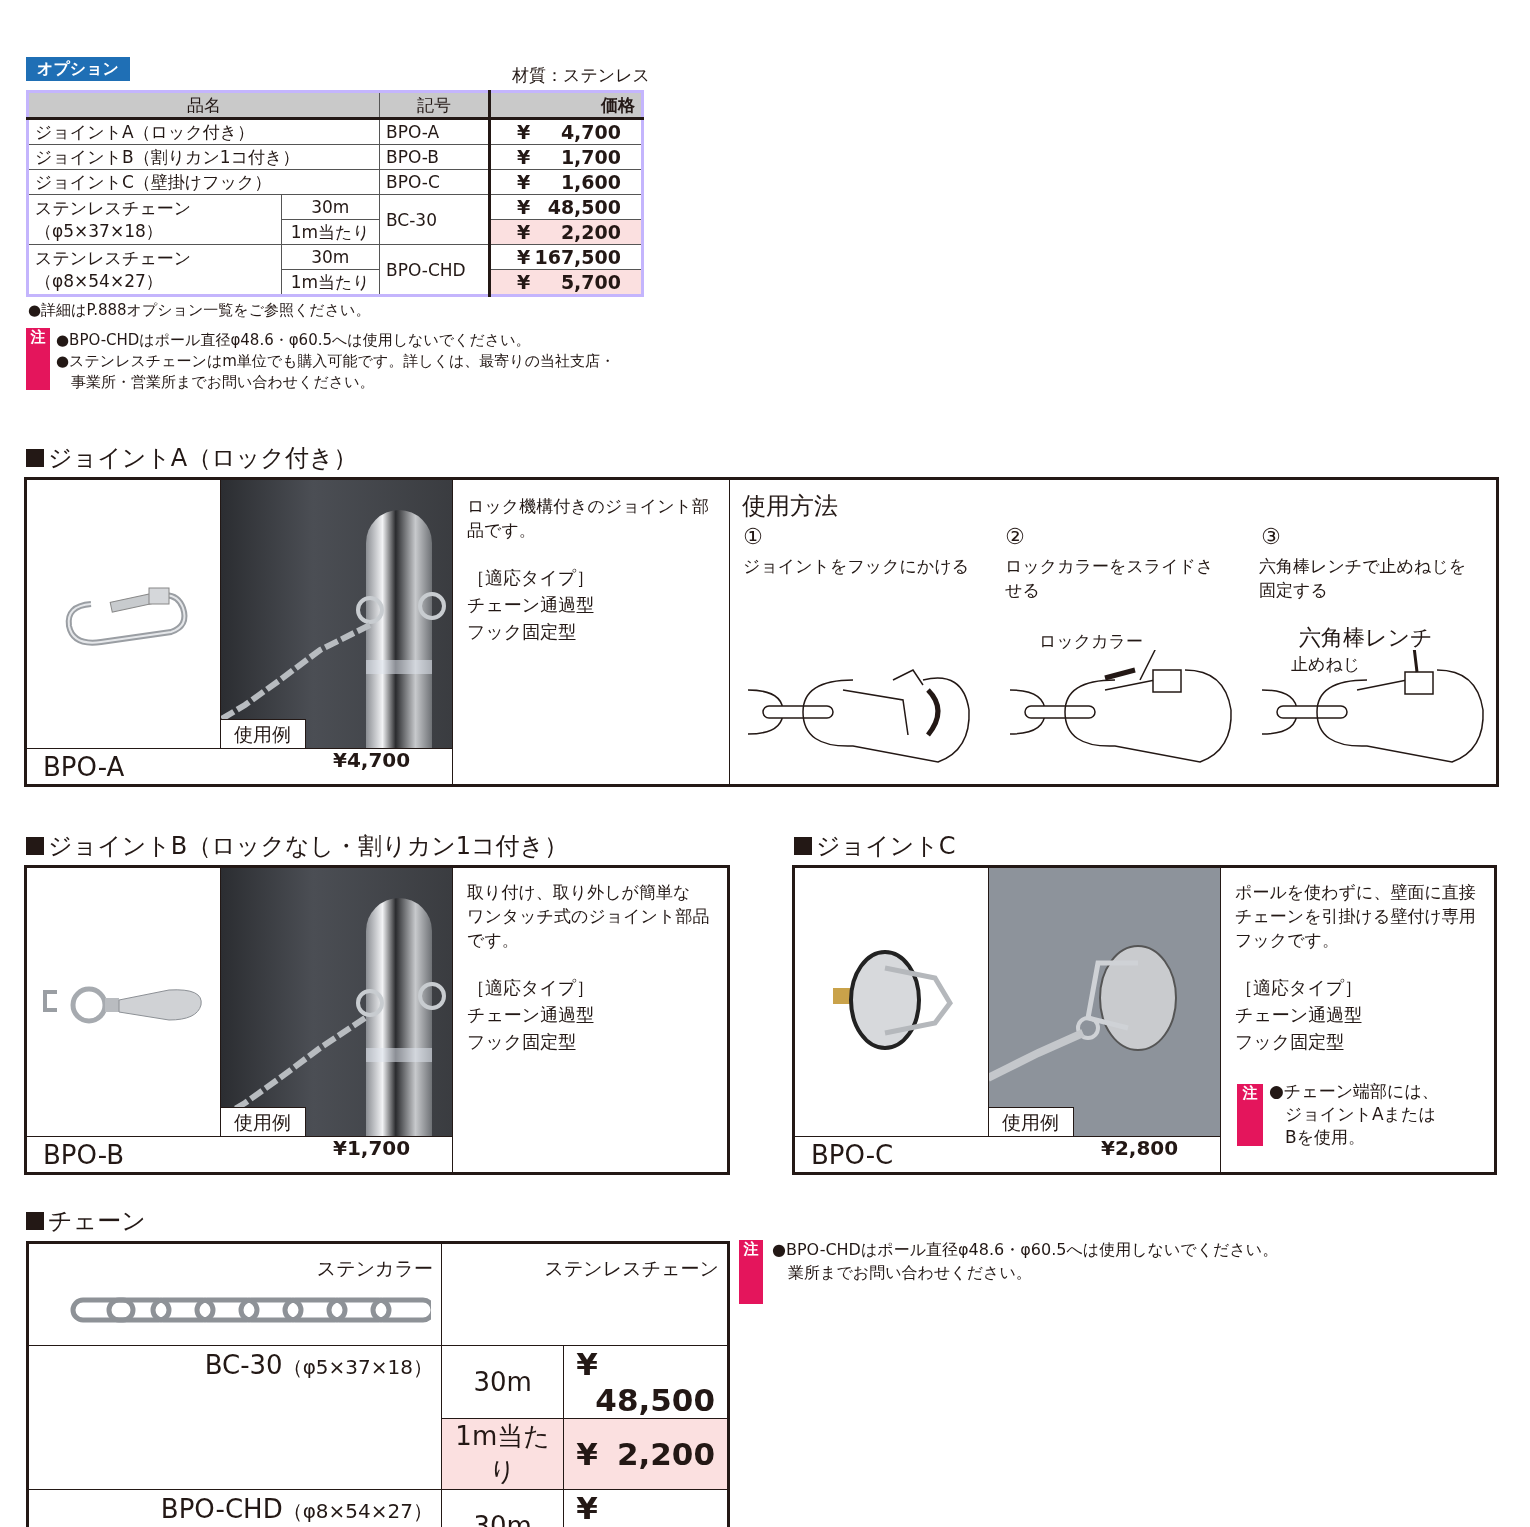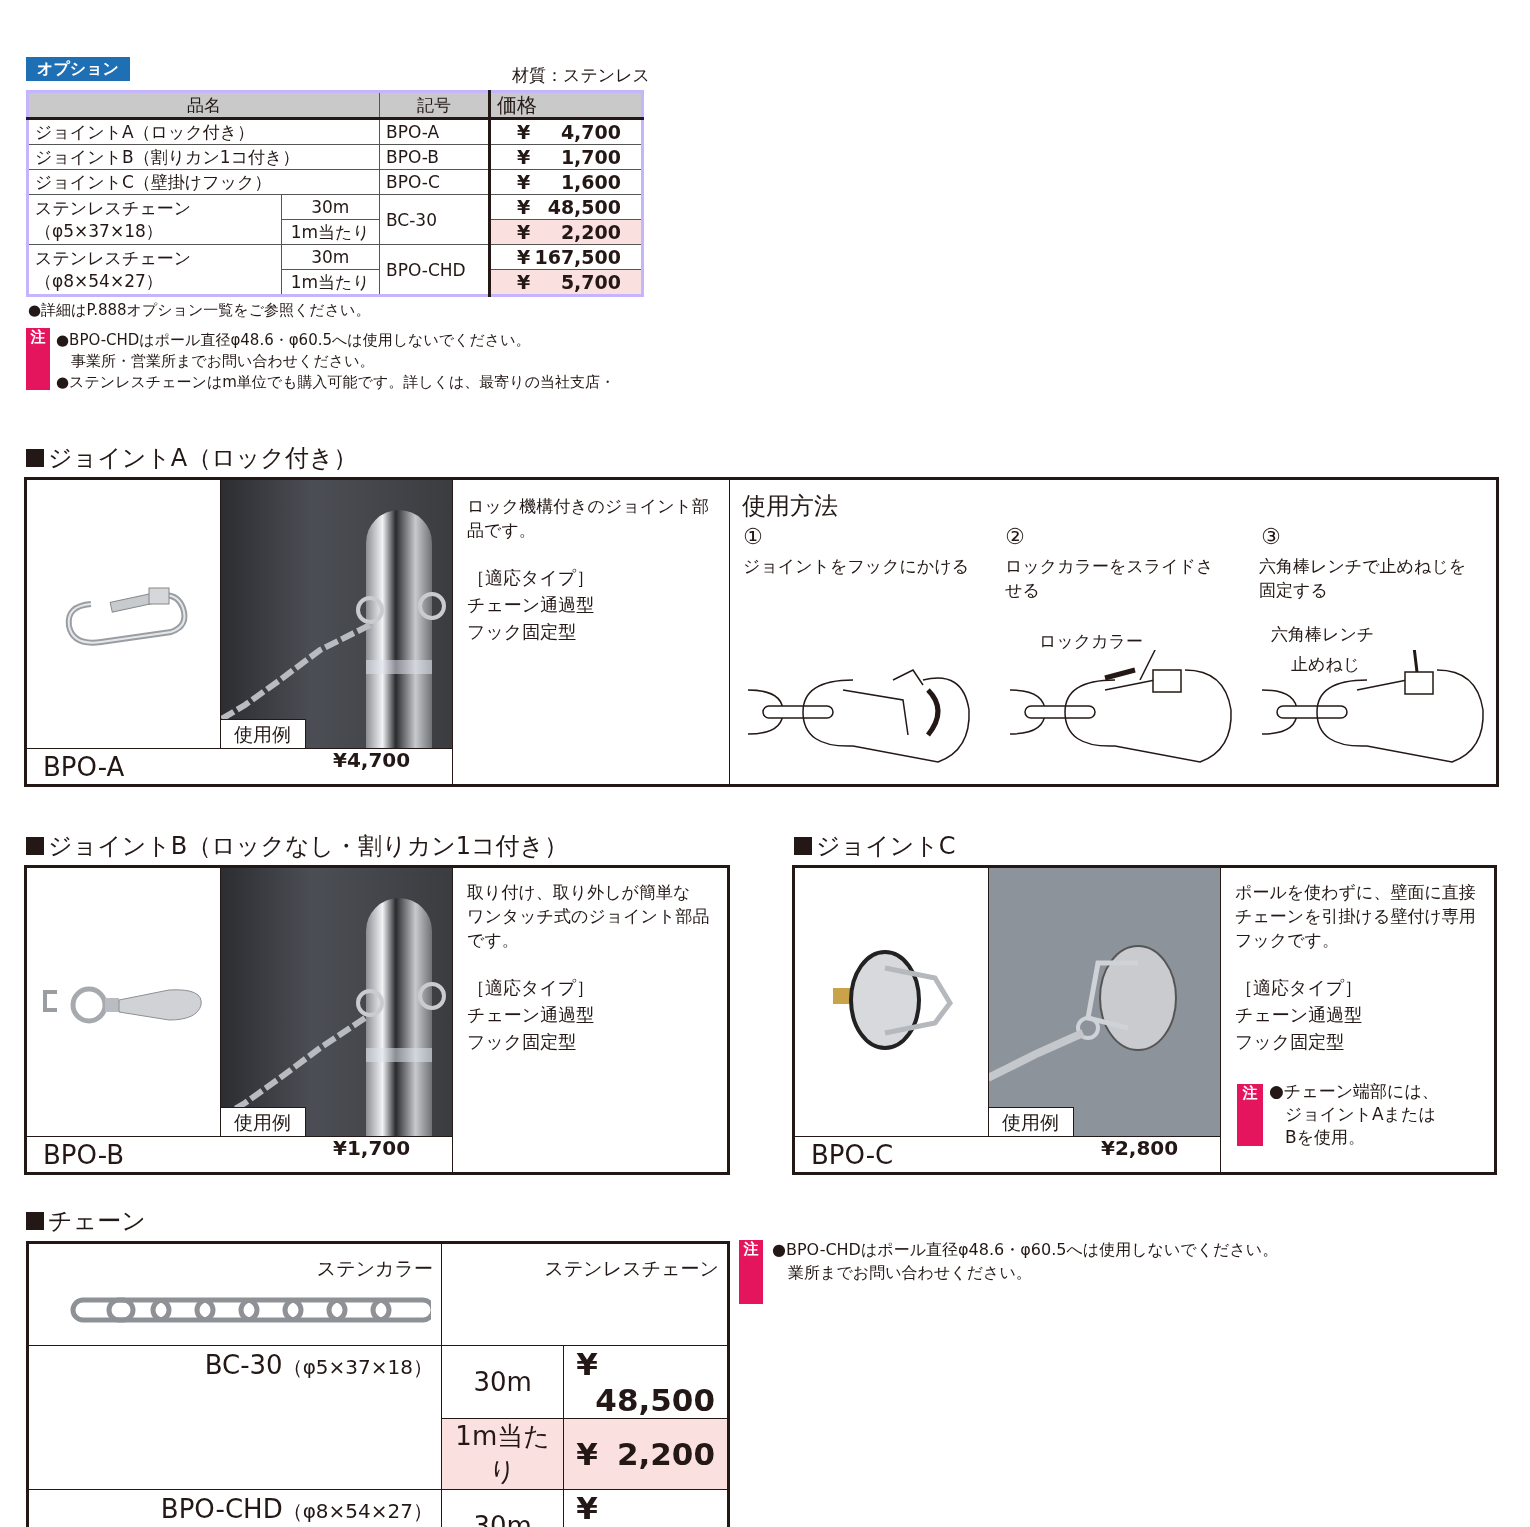--- a/index.html
+++ b/index.html
@@ -42,21 +42,21 @@
 <body>
 
 <div class="abs opt-badge">オプション</div>
 <div class="abs material">材質：ステンレス</div>
 
 <table class="opt">
   <tbody>
       <tr>
     <th colspan="2" style="width:338px">品名</th>
     <th style="width:96px">記号</th>
-    <th class="pricecol" style="text-align:left;font-weight:normal;font-size:20px;padding-right:6px">価格</th>
+    <th class="pricecol" style="text-align:right;font-weight:bold;font-size:17px;padding-right:6px">価格</th>
   </tr>
   <tr>
     <td colspan="2">ジョイントA（ロック付き）</td>
     <td>BPO-A</td>
     <td class="pricecol"><span class="yen">¥</span><span>4,700</span></td>
   </tr>
   <tr>
     <td colspan="2">ジョイントB（割りカン1コ付き）</td>
     <td>BPO-B</td>
     <td class="pricecol"><span class="yen">¥</span><span>1,700</span></td>
@@ -86,22 +86,22 @@
     <td class="ctr">1m当たり</td>
     <td class="pricecol pink"><span class="yen">¥</span><span>5,700</span></td>
   </tr>
 </tbody>
   </table>
 
 <div class="abs note1">●詳細はP.888オプション一覧をご参照ください。</div>
 <div class="abs chu" style="left:26px;top:328px;width:24px;height:62px;"><span>注</span></div>
 <div class="abs notes-top" style="left:56px;">
   <div>●BPO-CHDはポール直径φ48.6・φ60.5へは使用しないでください。</div>
+  <div>●ステンレスチェーンはm単位でも購入可能です。詳しくは、最寄りの当社支店・</div>
   <div>　事業所・営業所までお問い合わせください。</div>
-  <div>●ステンレスチェーンはm単位でも購入可能です。詳しくは、最寄りの当社支店・</div>
 </div>
 
 <div class="abs sec-title" style="left:26px;top:442px;"><span class="sq"></span><span>ジョイントA（ロック付き）</span></div>
 <div class="abs box" style="left:24px;top:477px;width:1475px;height:310px;">
 
   <svg class="abs" style="left:34px;top:104px" width="130" height="70" viewBox="0 0 130 70">
     <path d="M30 20 Q5 22 8 42 Q12 62 40 58 L110 48 Q128 42 122 24 Q116 8 98 12" fill="none" stroke="#9a9ea3" stroke-width="6"></path>
     <path d="M30 20 Q5 22 8 42 Q12 62 40 58 L110 48 Q128 42 122 24 Q116 8 98 12" fill="none" stroke="#e5e7ea" stroke-width="2"></path>
     <rect x="50" y="14" width="44" height="10" fill="#c8cbce" stroke="#888" transform="rotate(-12 70 20)"></rect>
     <rect x="88" y="4" width="20" height="16" fill="#d5d7da" stroke="#888"></rect>
@@ -138,21 +138,21 @@
   <div class="abs desc" style="left:978px;top:74px;font-size:17px">
       <div>ロックカラーをスライドさ</div>
       <div>せる</div>
     </div>
   <div class="abs" style="left:1234px;top:44px;font-size:22px">③</div>
   <div class="abs desc" style="left:1232px;top:74px;font-size:17px">
       <div>六角棒レンチで止めねじを</div>
       <div>固定する</div>
     </div>
   <div class="abs" style="left:1012px;top:150px;font-size:17px">ロックカラー</div>
-  <div class="abs" style="left:1244px;top:143px;font-size:17px">六角棒レンチ</div>
+  <div class="abs" style="left:1272px;top:143px;font-size:22px">六角棒レンチ</div>
   <div class="abs" style="left:1264px;top:173px;font-size:17px">止めねじ</div>
 
   <svg class="abs" style="left:716px;top:170px" width="760" height="120" viewBox="0 0 760 120">
     <g fill="none" stroke="#231815" stroke-width="1.5">
 
       <path d="M5 40 Q40 40 40 62 Q40 84 5 84"></path>
         <rect x="20" y="56" width="70" height="12" rx="6" fill="#fff"></rect>
       <path d="M110 30 Q60 30 60 62 Q60 98 110 96 L195 112 Q228 100 226 60 Q220 20 180 30"></path>
       <path d="M100 40 L160 50 L165 85"></path>
         <path d="M150 30 L170 20 L180 35"></path>

